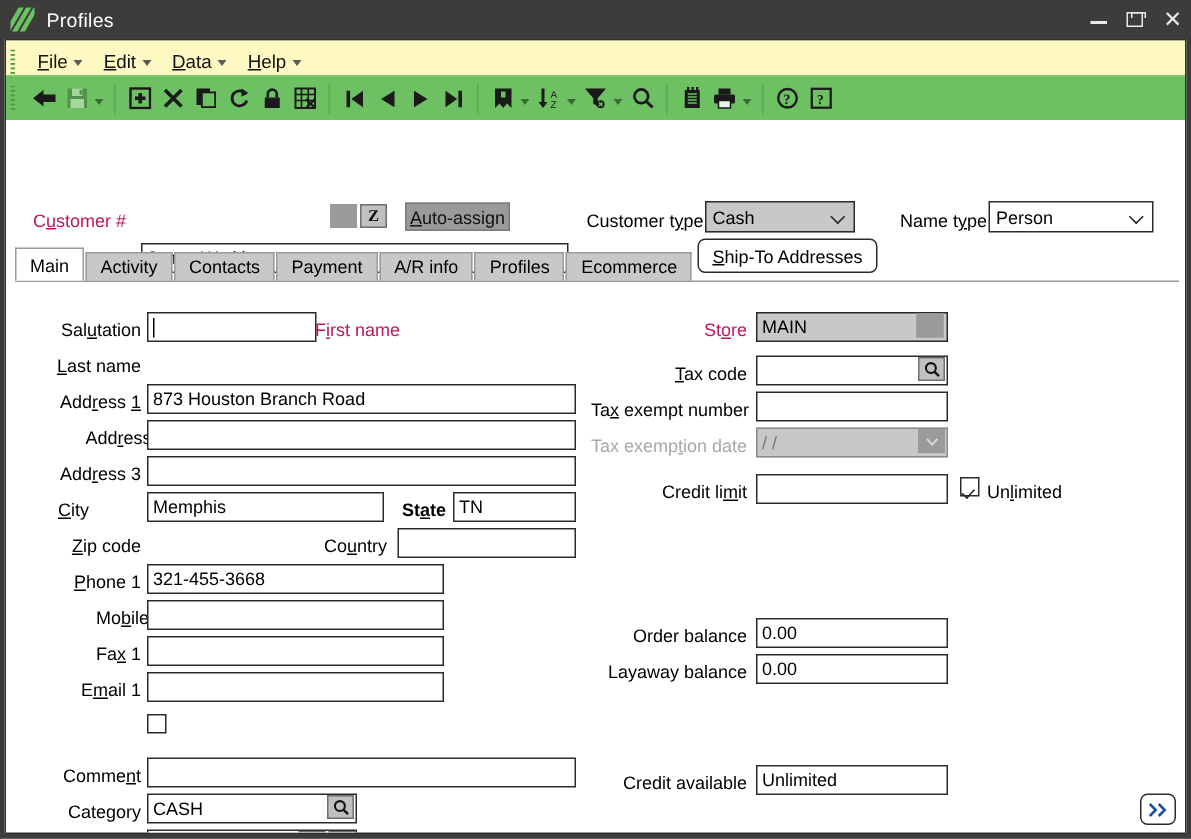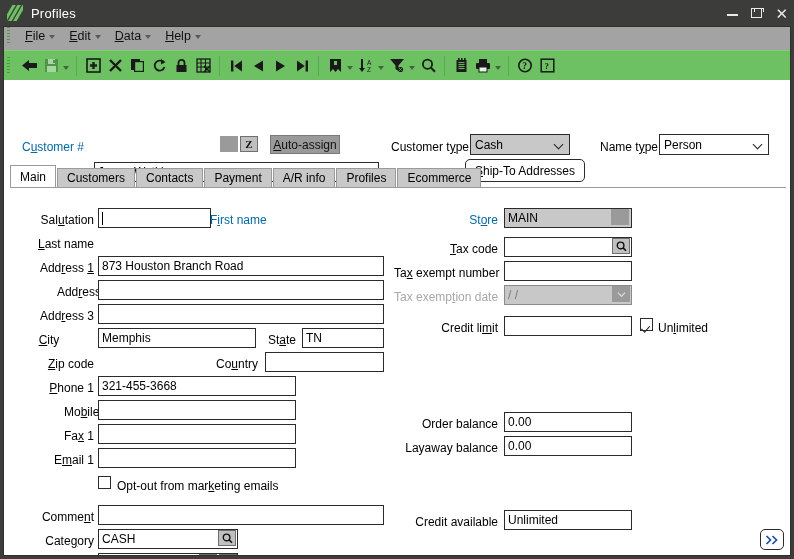--- a/index.html
+++ b/index.html
@@ -57,22 +57,22 @@
   .winbody {
     position: absolute; left: 3px; top: 26px;
     width: 788px; height: 530px;
     background: #ffffff;
     border: 1px solid #2f2f2e;
     overflow: hidden;
   }
 
   
   .menubar {
-    height: 23px; background: #a3a3a3;
-    display: flex; align-items: flex-start;
+    height: 23px; background: #fef9c3;
+    display: flex; align-items: flex-end;
     position: relative;
   }
   .grip {
     width: 7px; height: 17px; margin-left: 3px; margin-right: 4px;
     background-image: repeating-linear-gradient(to bottom, #4c9a44 0 1px, transparent 1px 3px);
     background-size: 3px 3px; background-repeat: repeat-y;
     flex: none;
   }
   .menu-item {
     display: flex; align-items: center; gap: 4px;
@@ -108,21 +108,21 @@
   
   .header-strip {
     position: relative; height: 61px; background: #ffffff;
   }
 
   
   .lbl {
     position: absolute; font-size: 12px; color: #000; white-space: nowrap;
     line-height: 14px;
   }
-  .lbl.green { color: #0369a1; }
+  .lbl.green { color: #be185d; }
   .lbl.disabled { color: #a8a8a8; }
   .u { text-decoration: underline; }
 
   .fld {
     position: absolute; background: #ffffff; border: 1px solid #2b2b2b;
     font-size: 12px; color: #000; padding: 1px 0 0 3px;
     line-height: 17px; height: 20px; overflow: hidden; white-space: nowrap;
   }
   .fld.gray { background: #c8c8c8; }
   .fld.disabled { background: #c8c8c8; color: #7a7a7a; border-color: #8a8a8a; }
@@ -445,21 +445,21 @@
           <span class="u">S</span>
           <span>hip-To Addresses</span>
         </div>
     </div>
 
     <div class="tabs">
       <div class="tab active">
           <span>Main</span>
         </div>
       <div class="tab">
-          <span>Customers</span>
+          <span>Activity</span>
         </div>
       <div class="tab">
           <span>Contacts</span>
         </div>
       <div class="tab">
           <span>Payment</span>
         </div>
       <div class="tab">
           <span>A/R info</span>
         </div>
@@ -487,42 +487,41 @@
 
       <span class="lbl" style="left:39px; top:97px; width:62px; text-align:right;">Add<span class="u">r</span>ess <span class="u">2</span></span>
       <div class="fld" style="left:88px; top:92px; width:286px;"></div>
 
       <span class="lbl" style="left:22px; top:121px; width:62px; text-align:right;">Add<span class="u">r</span>ess 3</span>
       <div class="fld" style="left:88px; top:116px; width:286px;"></div>
 
       <span class="lbl" style="left:8px; top:145px; width:62px; text-align:center;"><span class="u">C</span>ity</span>
       <div class="fld" style="left:88px; top:140px; width:158px;">Memphis</div>
 
-      <span class="lbl" style="left:258px; top:145px;">St<span class="u">a</span>te</span>
+      <span class="lbl" style="left:258px; top:145px;font-weight:bold;">St<span class="u">a</span>te</span>
       <div class="fld" style="left:292px; top:140px; width:82px;">TN</div>
 
       <span class="lbl" style="left:22px; top:169px; width:62px; text-align:right;"><span class="u">Z</span>ip code</span>
 
       <span class="lbl" style="left:206px; top:169px;">Co<span class="u">u</span>ntry</span>
       <div class="fld" style="left:255px; top:164px; width:119px;"></div>
 
       <span class="lbl" style="left:22px; top:193px; width:62px; text-align:right;"><span class="u">P</span>hone 1</span>
       <div class="fld" style="left:88px; top:188px; width:198px;">321-455-3668</div>
 
       <span class="lbl" style="left:6px; top:217px; width:78px; text-align:center;margin-left:48px;">Mo<span class="u">b</span>ile phone 1</span>
       <div class="fld" style="left:88px; top:212px; width:198px;"></div>
 
       <span class="lbl" style="left:22px; top:241px; width:62px; text-align:right;">Fa<span class="u">x</span> 1</span>
       <div class="fld" style="left:88px; top:236px; width:198px;"></div>
 
       <span class="lbl" style="left:22px; top:265px; width:62px; text-align:right;">E<span class="u">m</span>ail 1</span>
       <div class="fld" style="left:88px; top:260px; width:198px;"></div>
 
       <span class="chk" style="left:88px; top:288px;"></span>
-      <span class="lbl" style="left:107px; top:291px;">Opt-out from mar<span class="u">k</span>eting emails</span>
 
       <span class="lbl" style="left:22px; top:322px; width:62px; text-align:right;">Comme<span class="u">n</span>t</span>
       <div class="fld" style="left:88px; top:317px; width:286px;"></div>
 
       <span class="lbl" style="left:22px; top:346px; width:62px; text-align:right;">Cate<span class="u">g</span>ory</span>
       <div class="fld" style="left:88px; top:341px; width:140px;">CASH</div>
       <span class="fbtn" style="left:208px; top:342px;">
         <svg class="magnifier-ico" width="11" height="11" viewBox="0 0 11 11">
             <circle cx="4.6" cy="4.4" r="3.3" fill="none" stroke="#111" stroke-width="1.4"></circle>
             <path d="M7.1 6.9 L10 9.8" stroke="#111" stroke-width="1.6"></path>

